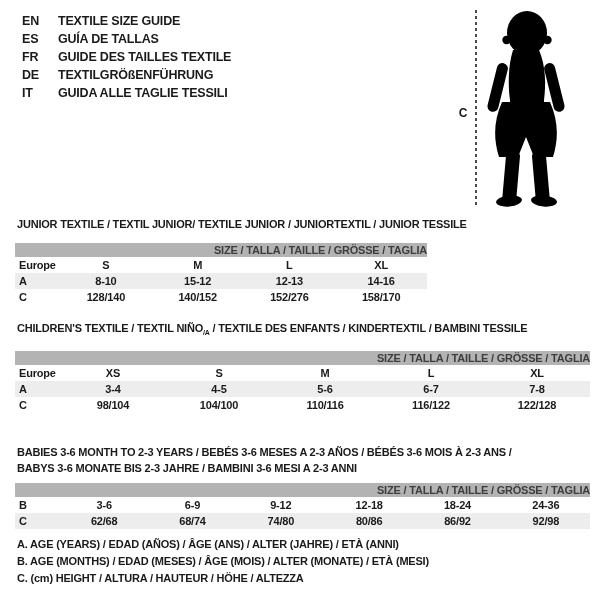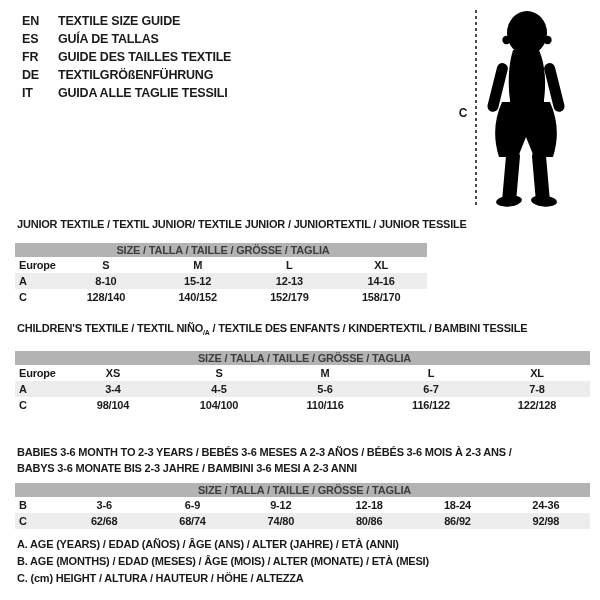--- a/index.html
+++ b/index.html
@@ -34,21 +34,21 @@
   .sec-babies .sec-heading{margin-bottom:7px;}
   .sec-heading .hline{display:block;line-height:16px;}
   .sub{font-size:7px;vertical-align:sub;}
 
   
   .size-table{border-collapse:collapse;table-layout:fixed;font-size:11px;font-weight:700;color:var(--text);}
   .w-junior{width:412px;}
   .w-wide{width:575px;}
   .size-table td{height:16px;line-height:16px;padding:0;text-align:center;white-space:nowrap;overflow:hidden;}
   .size-table td.lbl{text-align:left;padding-left:4px;}
-  .size-table tr.band td{background:var(--band);color:var(--band-text);text-align:center;
+  .size-table tr.band td{background:var(--band);color:var(--band-text);text-align:right;
                          padding-left:4px;height:14px;line-height:14px;}
   .size-table tr.stripe td{background:var(--stripe);}
   col.c-lbl{width:45px;}
 
   
   .footnotes{position:absolute;left:17px;top:536px;font-size:11px;line-height:17px;white-space:nowrap;}
 </style>
 </head>
 <body>
 
@@ -119,21 +119,21 @@
           <td class="lbl">A</td>
           <td>8-10</td>
           <td>15-12</td>
           <td>12-13</td>
           <td>14-16</td>
         </tr>
         <tr>
           <td class="lbl">C</td>
           <td>128/140</td>
           <td>140/152</td>
-          <td>152/179</td>
+          <td>152/276</td>
           <td>158/170</td>
         </tr>
       </tbody>
     </table>
   </section>
 
   <section class="sec sec-children">
     <div class="sec-heading">
       <span>CHILDREN'S TEXTILE / TEXTIL NIÑO</span><span class="sub">/A</span><span> / TEXTILE DES ENFANTS / KINDERTEXTIL / BAMBINI TESSILE</span>
     </div>

